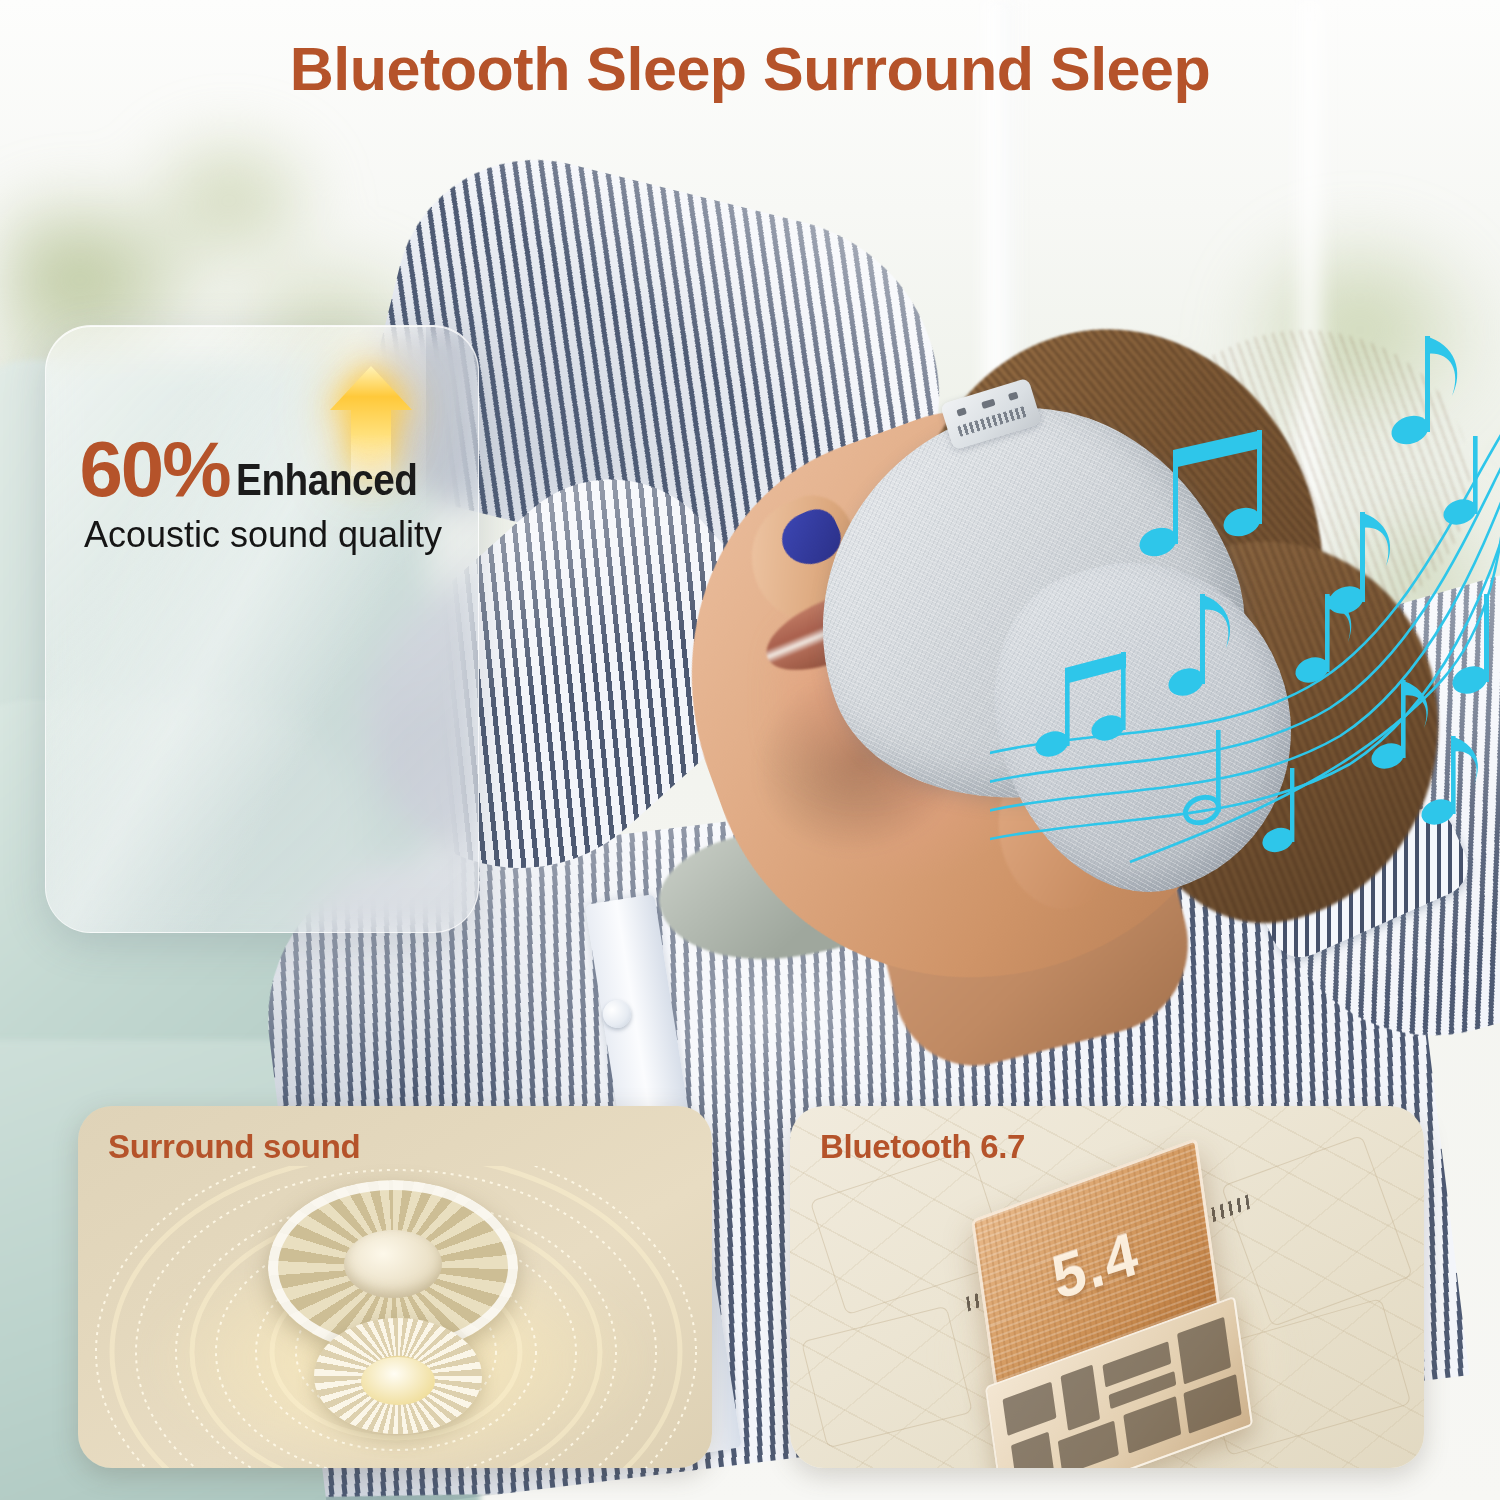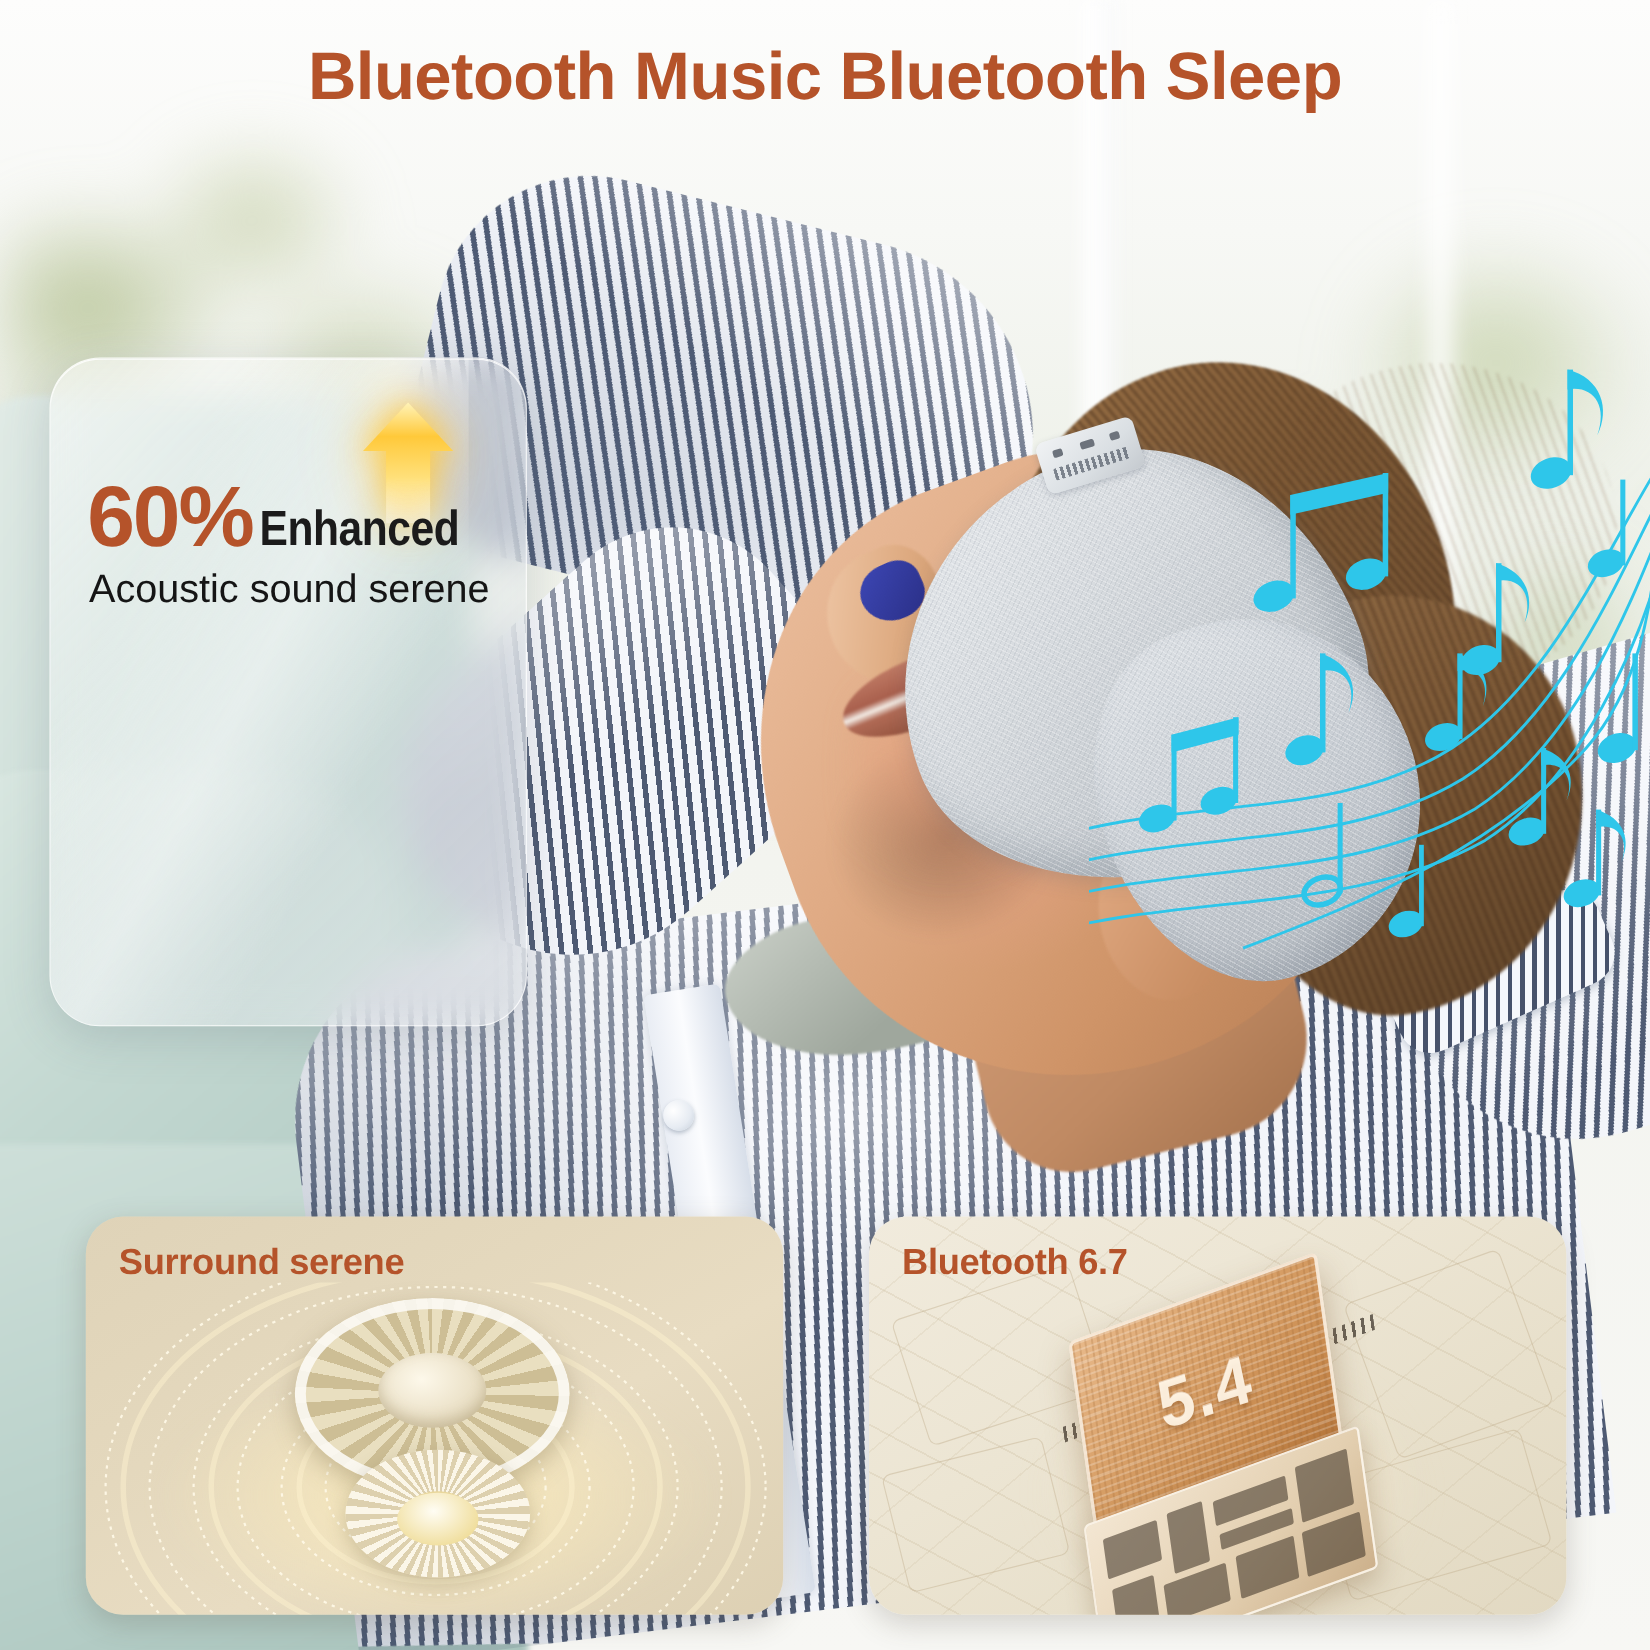--- a/index.html
+++ b/index.html
@@ -593,21 +593,21 @@
       <rect x="494" y="344" width="5" height="88"></rect>
       <ellipse cx="288" cy="590" rx="16" ry="11.5" transform="rotate(-20 288 590)"></ellipse>
       <rect x="300" y="518" width="4.4" height="74"></rect>
       <ellipse cx="448" cy="562" rx="17" ry="12" transform="rotate(-20 448 562)"></ellipse>
       <rect x="461" y="486" width="4.6" height="78"></rect>
       <path d="M461 486 C 487 494, 493 514, 484 534 C 492 512, 480 498, 461 502 Z"></path>
     </g>
   </svg>
 </div>
 
-<div class="headline">Bluetooth Music Bluetooth Sleep</div>
+<div class="headline">Bluetooth Sleep Surround Sleep</div>
 <div class="subline">
 </div>
 
 <div class="glass">
   <div class="sheen"></div>
 
   <div class="stat stat-1">
     <div class="stat-row">
       <svg class="arrow arrow-1" viewBox="0 0 86 112">
         <defs>
@@ -616,21 +616,21 @@
             <stop offset="38%" stop-color="#ffe07a"></stop>
             <stop offset="72%" stop-color="#ffc93a"></stop>
             <stop offset="100%" stop-color="#fff3b8"></stop>
           </linearGradient>
         </defs>
         <path d="M43 2 L84 46 L63 46 L63 112 L23 112 L23 46 L2 46 Z" fill="url(#ag1)"></path>
       </svg>
       <span class="stat-big">60%</span>
       <span class="stat-word">Enhanced</span>
     </div>
-    <div class="stat-sub">Acoustic sound serene</div>
+    <div class="stat-sub">Acoustic sound quality</div>
   </div>
 
 </div>
 
 <div class="fcard fcard-left">
   <div class="glowpool"></div>
   <svg class="waves" viewBox="0 0 634 302">
     <g fill="none" stroke="rgba(255,250,232,.9)" stroke-width="2" stroke-dasharray="3 5">
       <ellipse cx="318" cy="186" rx="60" ry="42"></ellipse>
       <ellipse cx="318" cy="186" rx="100" ry="70"></ellipse>
@@ -641,21 +641,21 @@
       <ellipse cx="318" cy="186" rx="300" ry="210"></ellipse>
     </g>
     <g fill="none" stroke="rgba(255,244,208,.45)" stroke-width="5">
       <ellipse cx="318" cy="186" rx="124" ry="86"></ellipse>
       <ellipse cx="318" cy="186" rx="204" ry="142"></ellipse>
       <ellipse cx="318" cy="186" rx="284" ry="198"></ellipse>
     </g>
   </svg>
   <div class="driver-top"></div>
   <div class="driver-bot"></div>
-  <div class="fcard-title">Surround serene</div>
+  <div class="fcard-title">Surround sound</div>
 </div>
 
 <div class="fcard fcard-right">
   <div class="pcb"></div>
   <div class="pcb-trace" style="left:34px;top:66px;width:170px;height:120px;transform:rotate(-18deg);"></div>
   <div class="pcb-trace" style="left:452px;top:50px;width:150px;height:150px;transform:rotate(-20deg);"></div>
   <div class="pcb-trace" style="left:420px;top:216px;width:190px;height:110px;transform:rotate(-16deg);"></div>
   <div class="pcb-trace" style="left:22px;top:216px;width:150px;height:110px;transform:rotate(-14deg);"></div>
   <div class="chipglow"></div>
   <div class="chip-pins"></div>

